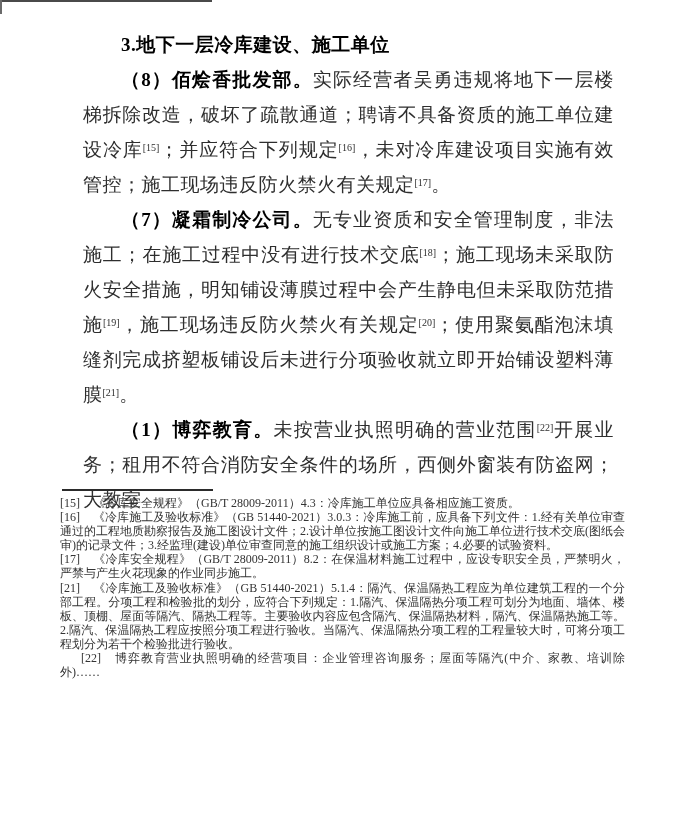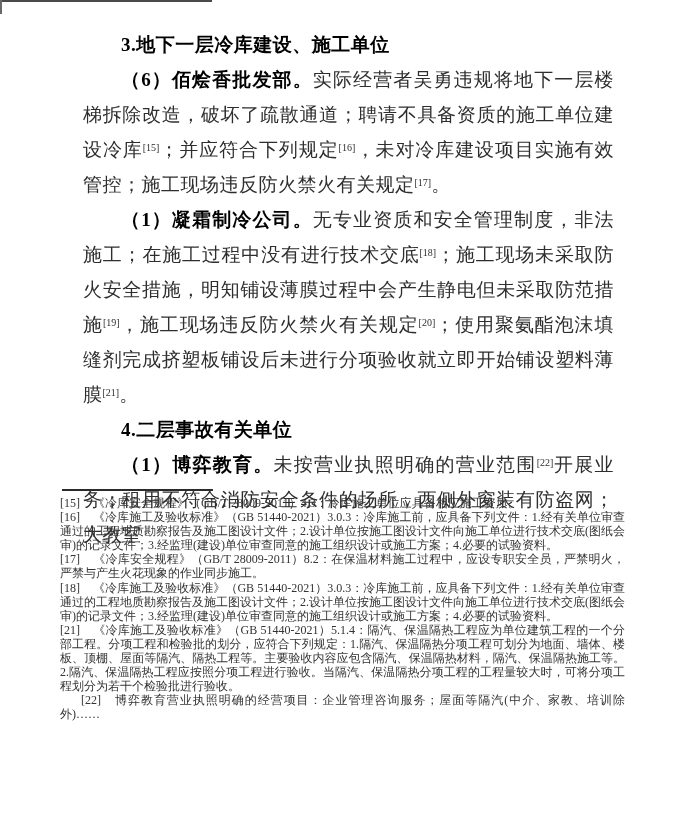--- a/index.html
+++ b/index.html
@@ -80,31 +80,29 @@
 </style>
 </head>
 <body>
 
 <div class="page">
   <div class="edge-top"></div>
   <div class="edge-left"></div>
 
   <main class="body-text">
       <p class="heading"><span class="b">3.地下一层冷库建设、施工单位</span></p>
-      <p class="para"><span class="b">（6）佰烩香批发部。</span><span>实际经营者吴勇违规将地下一层楼梯拆除改造，破坏了疏散通道；聘请不具备资质的施工单位建设冷库</span><sup class="supref">[15]</sup><span>；并应符合下列规定</span><sup class="supref">[16]</sup><span>，未对冷库建设项目实施有效管控；施工现场违反防火禁火有关规定</span><sup class="supref">[17]</sup><span>。</span></p>
-      <p class="para"><span class="b">（1）凝霜制冷公司。</span><span>无专业资质和安全管理制度，非法施工；在施工过程中没有进行技术交底</span><sup class="supref">[18]</sup><span>；施工现场未采取防火安全措施，明知铺设薄膜过程中会产生静电但未采取防范措施</span><sup class="supref">[19]</sup><span>，施工现场违反防火禁火有关规定</span><sup class="supref">[20]</sup><span>；使用聚氨酯泡沫填缝剂完成挤塑板铺设后未进行分项验收就立即开始铺设塑料薄膜</span><sup class="supref">[21]</sup><span>。</span></p>
-      <p class="heading"><span class="b">4.二层事故有关单位</span></p>
+      <p class="para"><span class="b">（8）佰烩香批发部。</span><span>实际经营者吴勇违规将地下一层楼梯拆除改造，破坏了疏散通道；聘请不具备资质的施工单位建设冷库</span><sup class="supref">[15]</sup><span>；并应符合下列规定</span><sup class="supref">[16]</sup><span>，未对冷库建设项目实施有效管控；施工现场违反防火禁火有关规定</span><sup class="supref">[17]</sup><span>。</span></p>
+      <p class="para"><span class="b">（7）凝霜制冷公司。</span><span>无专业资质和安全管理制度，非法施工；在施工过程中没有进行技术交底</span><sup class="supref">[18]</sup><span>；施工现场未采取防火安全措施，明知铺设薄膜过程中会产生静电但未采取防范措施</span><sup class="supref">[19]</sup><span>，施工现场违反防火禁火有关规定</span><sup class="supref">[20]</sup><span>；使用聚氨酯泡沫填缝剂完成挤塑板铺设后未进行分项验收就立即开始铺设塑料薄膜</span><sup class="supref">[21]</sup><span>。</span></p>
       <p class="para"><span class="b">（1）博弈教育。</span><span>未按营业执照明确的营业范围</span><sup class="supref">[22]</sup><span>开展业务；租用不符合消防安全条件的场所，西侧外窗装有防盗网；大教室</span></p>
     </main>
 
   <div class="fn-sep"></div>
 
   <section class="footnotes">
       <p class="fn"><span class="fn-marker">[15]</span><span>《冷库安全规程》（GB/T 28009-2011）4.3：冷库施工单位应具备相应施工资质。</span></p>
       <p class="fn"><span class="fn-marker">[16]</span><span>《冷库施工及验收标准》（GB 51440-2021）3.0.3：冷库施工前，应具备下列文件：1.经有关单位审查通过的工程地质勘察报告及施工图设计文件；2.设计单位按施工图设计文件向施工单位进行技术交底(图纸会审)的记录文件；3.经监理(建设)单位审查同意的施工组织设计或施工方案；4.必要的试验资料。</span></p>
       <p class="fn"><span class="fn-marker">[17]</span><span>《冷库安全规程》（GB/T 28009-2011）8.2：在保温材料施工过程中，应设专职安全员，严禁明火，严禁与产生火花现象的作业同步施工。</span></p>
-      <p class="fn"><span class="fn-marker">[18]</span><span>《冷库施工及验收标准》（GB 51440-2021）3.0.3：冷库施工前，应具备下列文件：1.经有关单位审查通过的工程地质勘察报告及施工图设计文件；2.设计单位按施工图设计文件向施工单位进行技术交底(图纸会审)的记录文件；3.经监理(建设)单位审查同意的施工组织设计或施工方案；4.必要的试验资料。</span></p>
       <p class="fn"><span class="fn-marker">[21]</span><span>《冷库施工及验收标准》（GB 51440-2021）5.1.4：隔汽、保温隔热工程应为单位建筑工程的一个分部工程。分项工程和检验批的划分，应符合下列规定：1.隔汽、保温隔热分项工程可划分为地面、墙体、楼板、顶棚、屋面等隔汽、隔热工程等。主要验收内容应包含隔汽、保温隔热材料，隔汽、保温隔热施工等。2.隔汽、保温隔热工程应按照分项工程进行验收。当隔汽、保温隔热分项工程的工程量较大时，可将分项工程划分为若干个检验批进行验收。</span></p>
       <p class="fn fn-indent"><span class="fn-marker">[22]</span><span>博弈教育营业执照明确的经营项目：企业管理咨询服务；屋面等隔汽(中介、家教、培训除外)……</span></p>
     </section>
 
   <div class="page-num">20</div>
 </div>
 
 </body></html>

